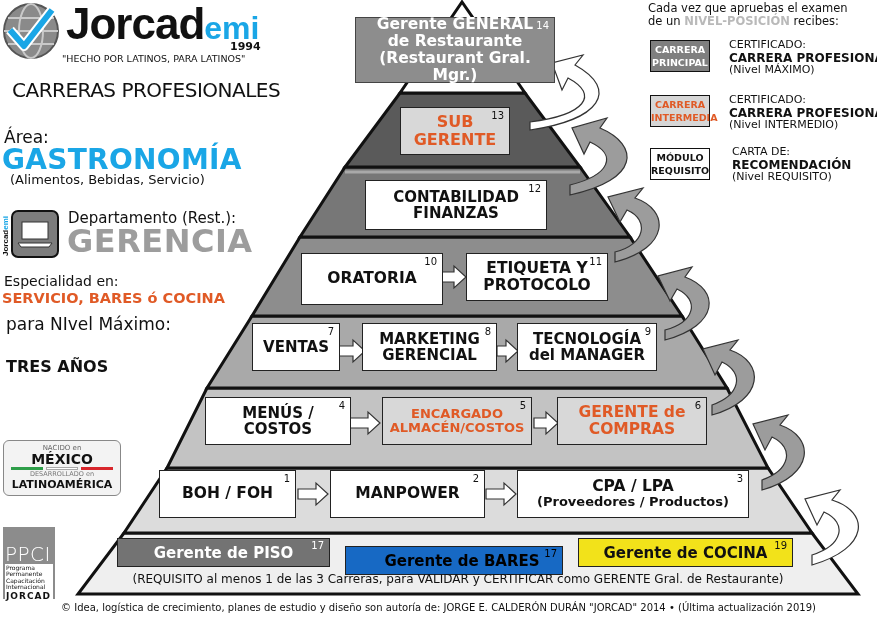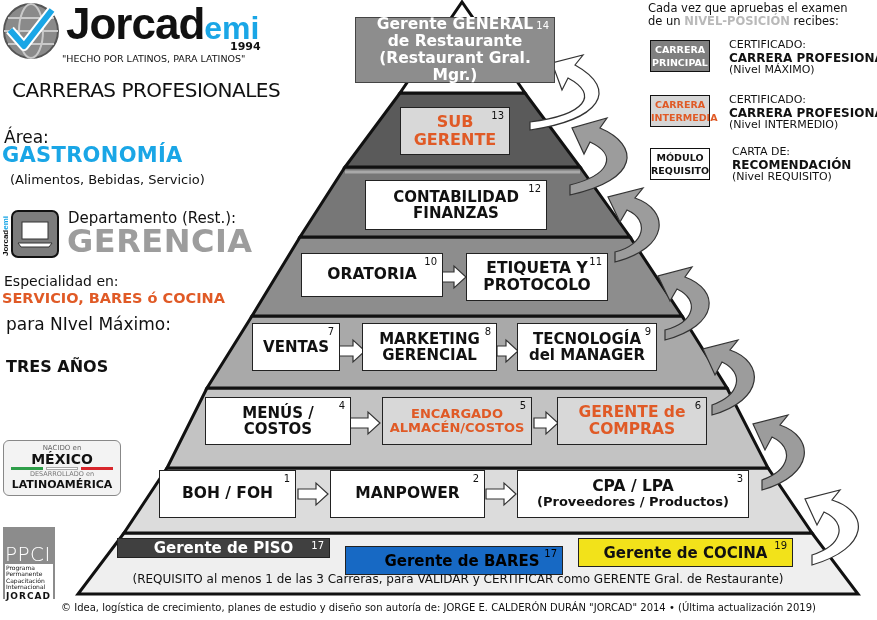--- a/index.html
+++ b/index.html
@@ -9,21 +9,21 @@
 
   
   .logo-globe { left: 2px; top: 2px; width: 58px; height: 58px; }
   .brand { left: 66px; top: 2px; font-family: "Liberation Sans", sans-serif; font-weight: 900; font-size: 44px; letter-spacing: -1px; color: #111; line-height: 44px; }
   .brand .emi { color: #1aa6e6; font-size: 32px; letter-spacing: 0; }
   .brand-year { left: 230px; top: 40px; font-size: 11px; font-weight: 600; }
   .slogan { left: 62px; top: 53px; font-size: 9.5px; font-weight: 500; white-space: nowrap; }
   .carreras { left: 12px; top: 78px; font-size: 20px; font-weight: 400; letter-spacing: -0.5px; white-space: nowrap; }
 
   .area-label { left: 4px; top: 127px; font-size: 17px; }
-  .area-value { left: 2px; top: 143px; font-size: 21px; font-weight: 800; color: #1aa6e6; letter-spacing: 0.3px; white-space: nowrap; }
+  .area-value { left: 2px; top: 143px; font-size: 28px; font-weight: 800; color: #1aa6e6; letter-spacing: 0.3px; white-space: nowrap; }
   .area-sub { left: 10px; top: 172px; font-size: 13px; white-space: nowrap; }
 
   .dept-icon { left: 2px; top: 210px; width: 58px; height: 48px; }
   .dept-label { left: 68px; top: 209px; font-size: 15px; white-space: nowrap; }
   .dept-value { left: 67px; top: 222px; font-size: 32px; font-weight: 800; color: #9d9d9d; letter-spacing: 0.5px; }
 
   .esp-label { left: 4px; top: 273px; font-size: 14px; white-space: nowrap; }
   .esp-value { left: 2px; top: 290px; font-size: 14.5px; font-weight: 800; color: #e05a26; white-space: nowrap; }
   .tiempo { left: 6px; top: 313px; font-size: 17px; line-height: 22px; white-space: nowrap; }
   .tiempo-val { left: 6px; top: 357px; font-size: 16px; font-weight: 700; }
@@ -167,21 +167,21 @@
   <div>SUB</div>
   <div>GERENTE</div>
 </div>
 
 <div class="abs box" style="left:365px;top:180px;width:182px;height:50px;font-size:15px;">
   <span class="num">12</span>
   <div>CONTABILIDAD</div>
   <div>FINANZAS</div>
 </div>
 
-<div class="abs box" style="left:301px;top:253px;width:142px;height:44px;font-size:15.5px;">
+<div class="abs box" style="left:301px;top:253px;width:142px;height:52px;font-size:15.5px;">
   <span class="num">10</span>
   <div>ORATORIA</div>
 </div>
 <div class="abs box" style="left:466px;top:253px;width:142px;height:48px;font-size:15.5px;">
   <span class="num">11</span>
   <div>ETIQUETA Y</div>
   <div>PROTOCOLO</div>
 </div>
 
 <div class="abs box" style="left:252px;top:323px;width:88px;height:48px;font-size:15px;">
@@ -222,21 +222,21 @@
 <div class="abs box" style="left:330px;top:470px;width:155px;height:48px;font-size:15.5px;">
   <span class="num">2</span>
   <div>MANPOWER</div>
 </div>
 <div class="abs box" style="left:517px;top:470px;width:232px;height:48px;font-size:15.5px;">
   <span class="num">3</span>
   <div>CPA / LPA</div>
   <div style="font-size:13px;font-weight:600">(Proveedores / Productos)</div>
 </div>
 
-<div class="abs fill-box" style="left:117px;top:538px;width:213px;height:20px;background:#404040;color:#fff;">
+<div class="abs fill-box" style="left:117px;top:538px;width:213px;height:29px;background:#737373;color:#fff;">
   <span>Gerente de PISO</span>
   <span class="num">17</span>
 </div>
 <div class="abs fill-box" style="left:345px;top:546px;width:218px;height:29px;background:#1769c4;color:#000000;padding-left:16px;">
   <span>Gerente de BARES</span>
   <span class="num">17</span>
 </div>
 <div class="abs fill-box" style="left:578px;top:538px;width:215px;height:29px;background:#f2e21a;color:#111;">
   <span>Gerente de COCINA</span>
   <span class="num">19</span>

